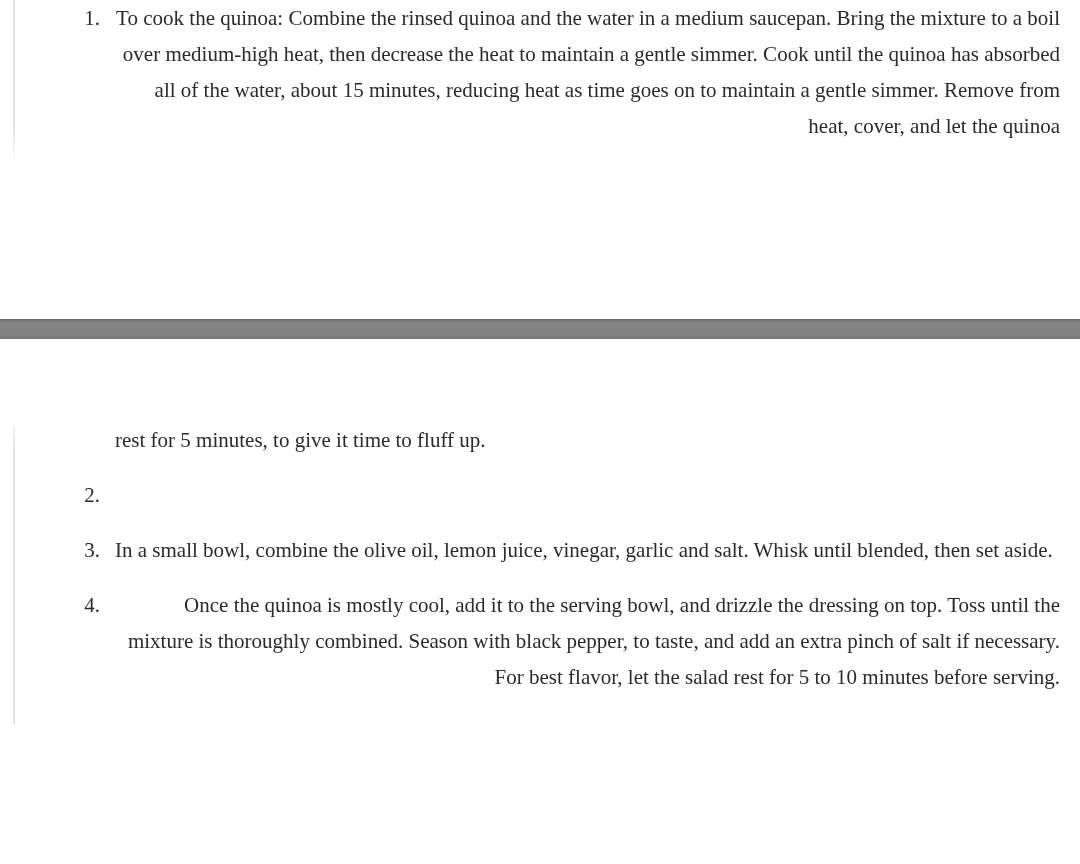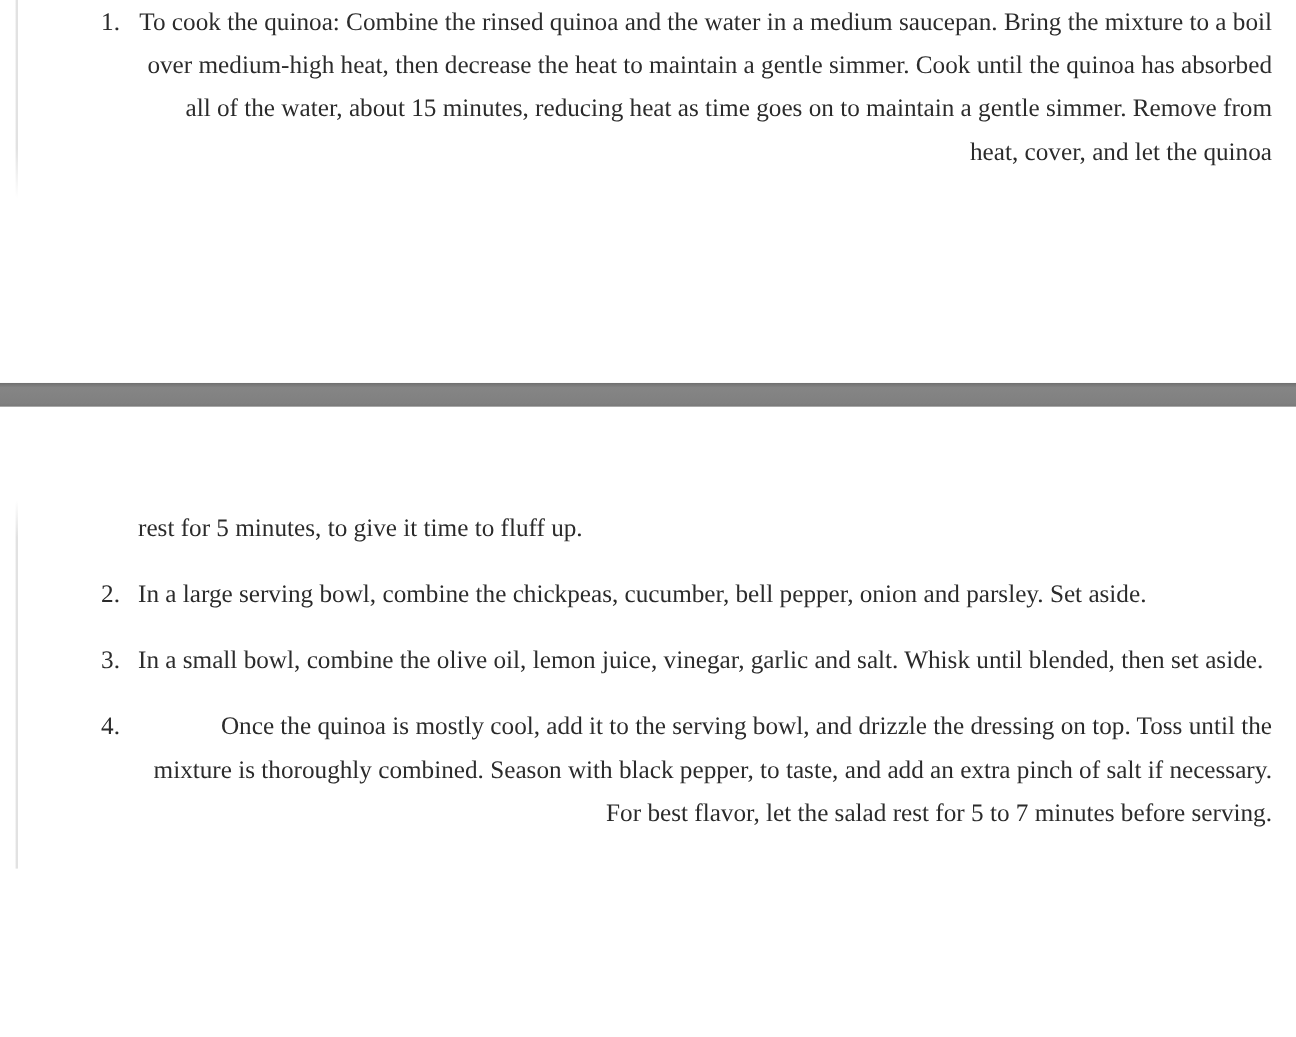--- a/index.html
+++ b/index.html
@@ -104,31 +104,30 @@
     <div class="page-edge edge-bottom"></div>
     <div class="doc-content">
 
       <div class="instruction">
         <span class="item-number"></span>
         <span class="item-text">rest for 5 minutes, to give it time to fluff up.</span>
       </div>
 
       <div class="instruction">
         <span class="item-number">2.</span>
-        <span class="item-text">In a large serving bowl, combine the chickpeas, cucumber, bell pepper, onion and parsley. Set aside.</span>
       </div>
 
       <div class="instruction">
         <span class="item-number">3.</span>
         <span class="item-text">In a small bowl, combine the olive oil, lemon juice, vinegar, garlic and salt. Whisk until blended, then set aside.</span>
       </div>
 
       <div class="instruction">
         <span class="item-number">4.</span>
-        <span class="item-text">Once the quinoa is mostly cool, add it to the serving bowl, and drizzle the dressing on top. Toss until the mixture is thoroughly combined. Season with black pepper, to taste, and add an extra pinch of salt if necessary. For best flavor, let the salad rest for 5 to 7 minutes before serving.</span>
+        <span class="item-text">Once the quinoa is mostly cool, add it to the serving bowl, and drizzle the dressing on top. Toss until the mixture is thoroughly combined. Season with black pepper, to taste, and add an extra pinch of salt if necessary. For best flavor, let the salad rest for 5 to 10 minutes before serving.</span>
       </div>
 
       <div class="instruction">
         <span class="item-number">5.</span>
       </div>
 
     </div>
   </div>
 
 </div>

